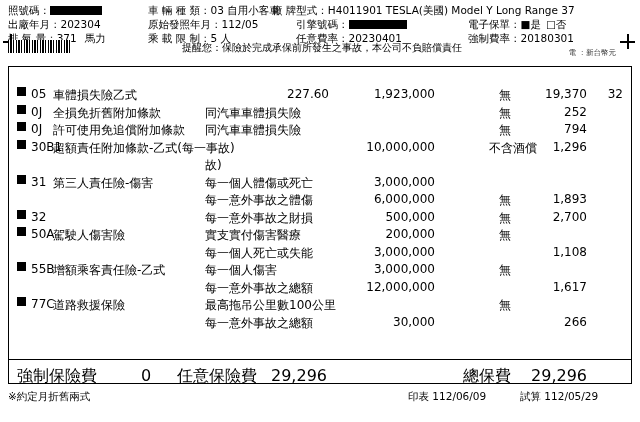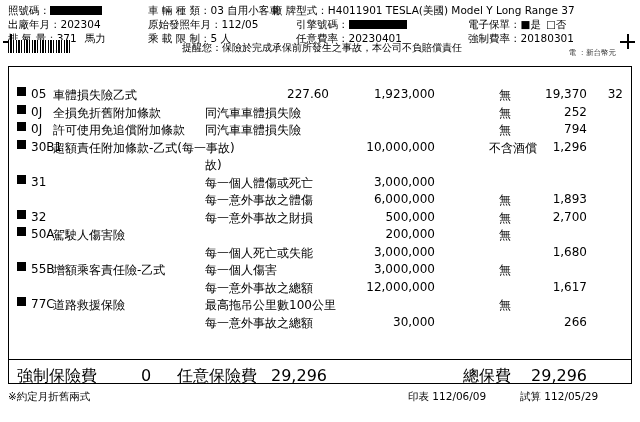--- a/index.html
+++ b/index.html
@@ -251,20 +251,21 @@
         <span class="c-disc"></span>
       </div>
 
       <div class="row">
         <span class="c-name" style="left:196px;">故)</span>
       </div>
 
       <div class="row">
         <span class="c-mark"></span>
         <span class="c-code">31</span>
+        <span class="c-name">第三人責任險-傷害</span>
         <span class="c-sub">每一個人體傷或死亡</span>
         <span class="c-amount">3,000,000</span>
         <span class="c-deduct"></span>
         <span class="c-prem"></span>
       </div>
 
       <div class="row">
         <span class="c-sub">每一意外事故之體傷</span>
         <span class="c-amount">6,000,000</span>
         <span class="c-deduct">無</span>
@@ -277,28 +278,29 @@
         <span class="c-sub">每一意外事故之財損</span>
         <span class="c-amount">500,000</span>
         <span class="c-deduct">無</span>
         <span class="c-prem">2,700</span>
       </div>
 
       <div class="row">
         <span class="c-mark"></span>
         <span class="c-code">50A</span>
         <span class="c-name">駕駛人傷害險</span>
+        <span class="c-sub">實支實付傷害醫療</span>
         <span class="c-amount">200,000</span>
         <span class="c-deduct">無</span>
       </div>
 
       <div class="row">
         <span class="c-sub">每一個人死亡或失能</span>
         <span class="c-amount">3,000,000</span>
-        <span class="c-prem">1,680</span>
+        <span class="c-prem">1,108</span>
       </div>
 
       <div class="row">
         <span class="c-mark"></span>
         <span class="c-code">55B</span>
         <span class="c-name">增額乘客責任險-乙式</span>
         <span class="c-sub">每一個人傷害</span>
         <span class="c-amount">3,000,000</span>
         <span class="c-deduct">無</span>
       </div>

